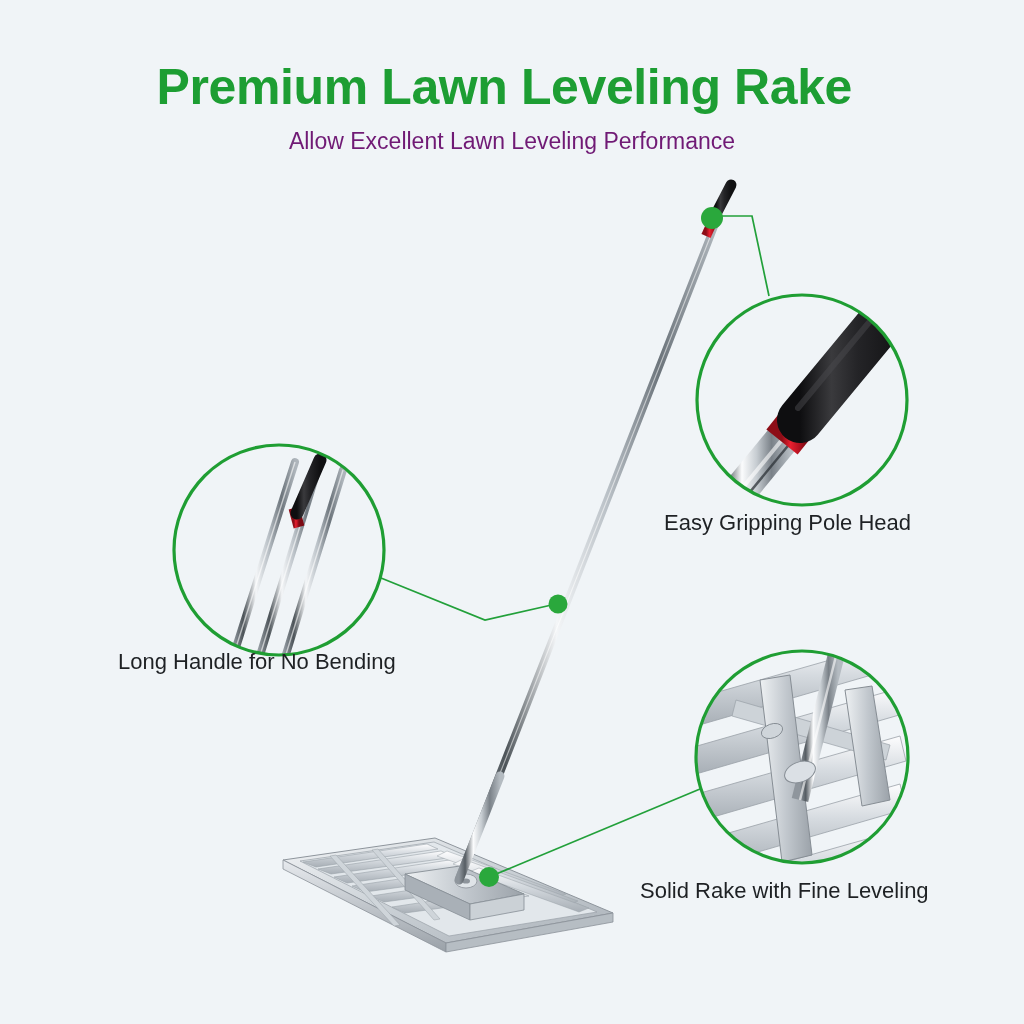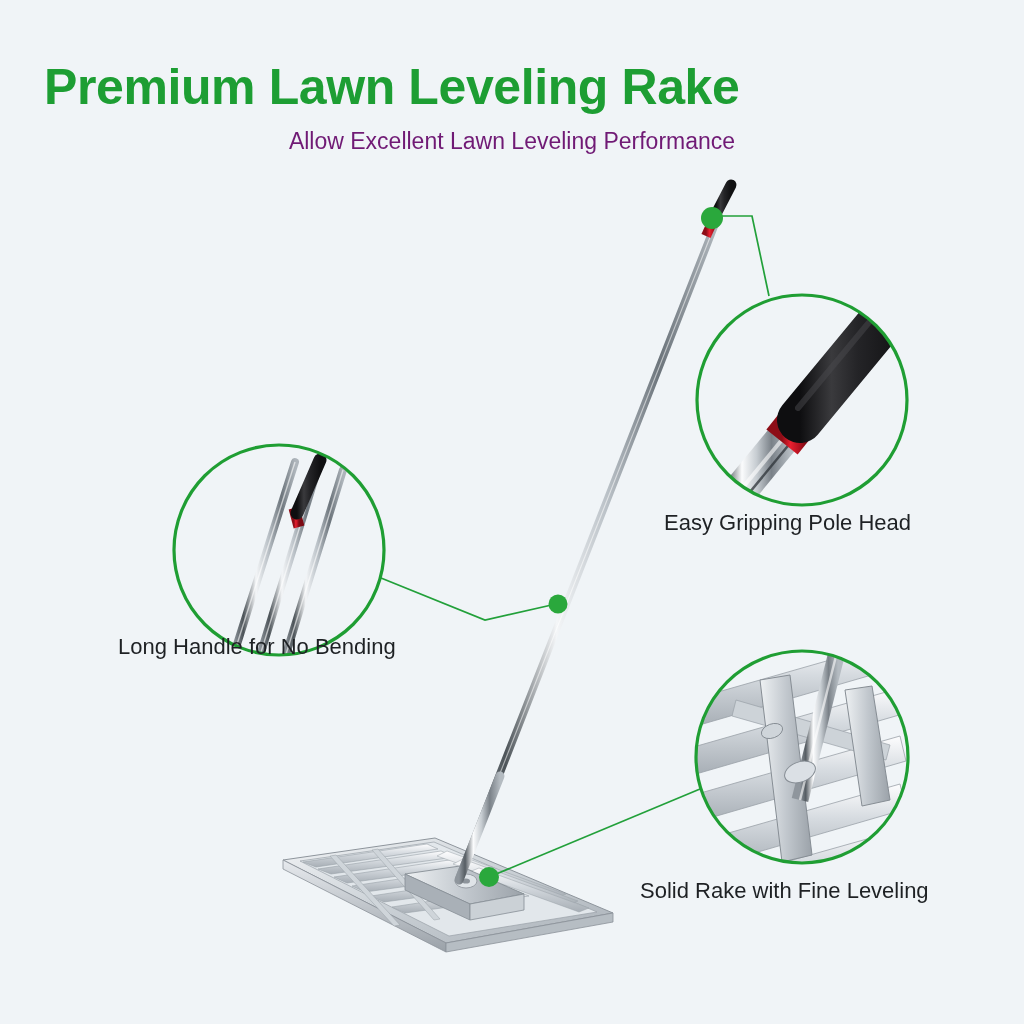--- a/index.html
+++ b/index.html
@@ -18,47 +18,46 @@
     width: 1024px;
     height: 1024px;
     background: #f0f4f7;
   }
   
   .title {
     position: absolute;
     left: 0;
     top: 60px;
     width: 852px;
-    text-align: left;
+    text-align: right;
     font-size: 50px;
     font-weight: 700;
     letter-spacing: -0.4px;
     color: #1d9e33;
     line-height: 1.1;
-    margin-left: 44px;
   }
   .subtitle {
     position: absolute;
     left: 0;
     top: 128px;
     width: 1024px;
     text-align: center;
     font-size: 23px;
     font-weight: 400;
     color: #701a75;
   }
   
   .callout-label {
     position: absolute;
     font-size: 22px;
     color: #1e2124;
     white-space: nowrap;
   }
   #label-grip  { left: 664px; top: 510px; }
-  #label-handle{ left: 118px; top: 634px; }
+  #label-handle{ left: 118px; top: 649px; }
   #label-weld  { left: 640px; top: 878px; }
 
   
   svg.layer {
     position: absolute;
     left: 0;
     top: 0;
     width: 1024px;
     height: 1024px;
     overflow: visible;

